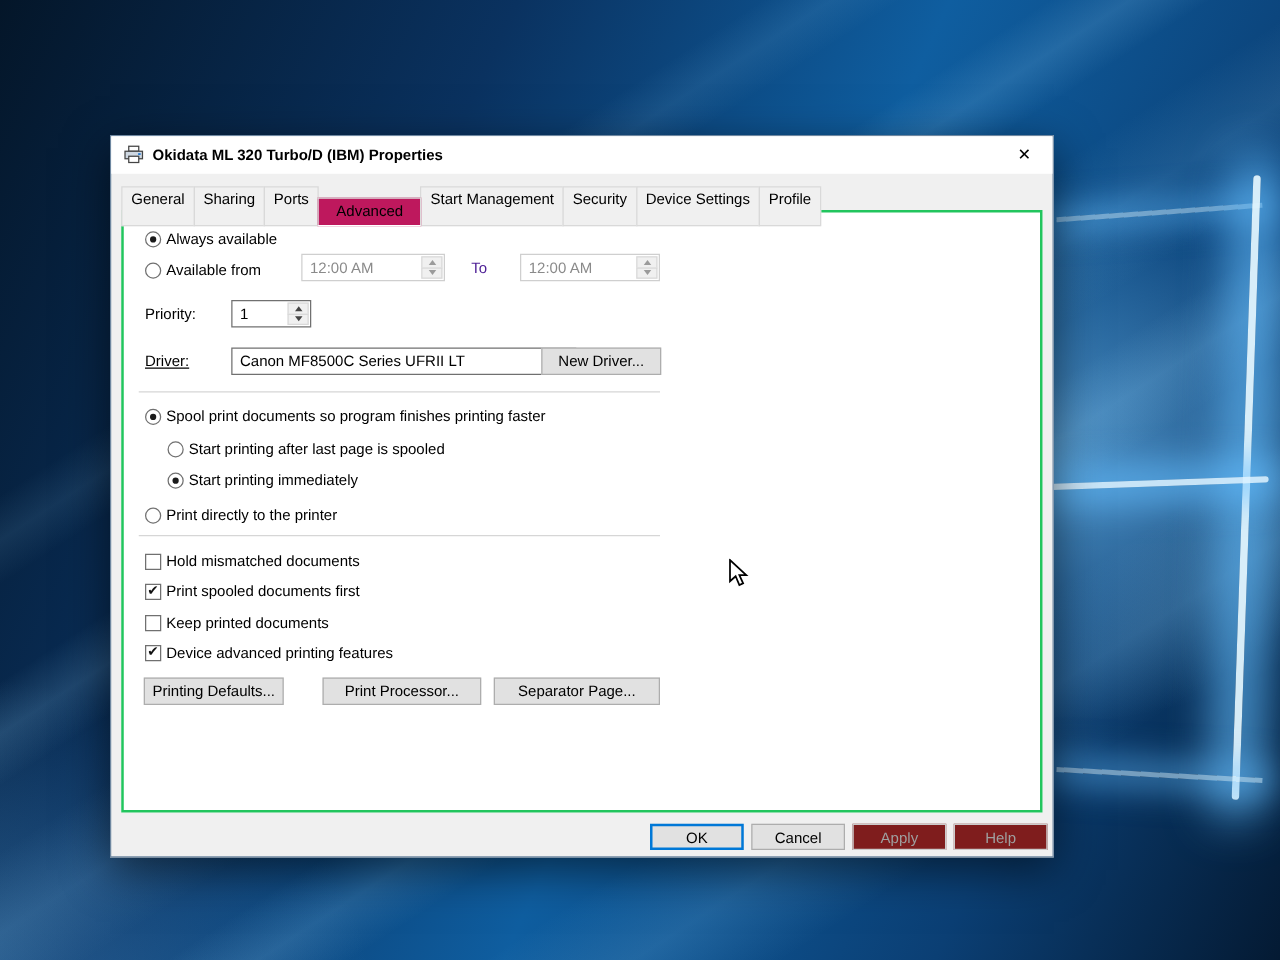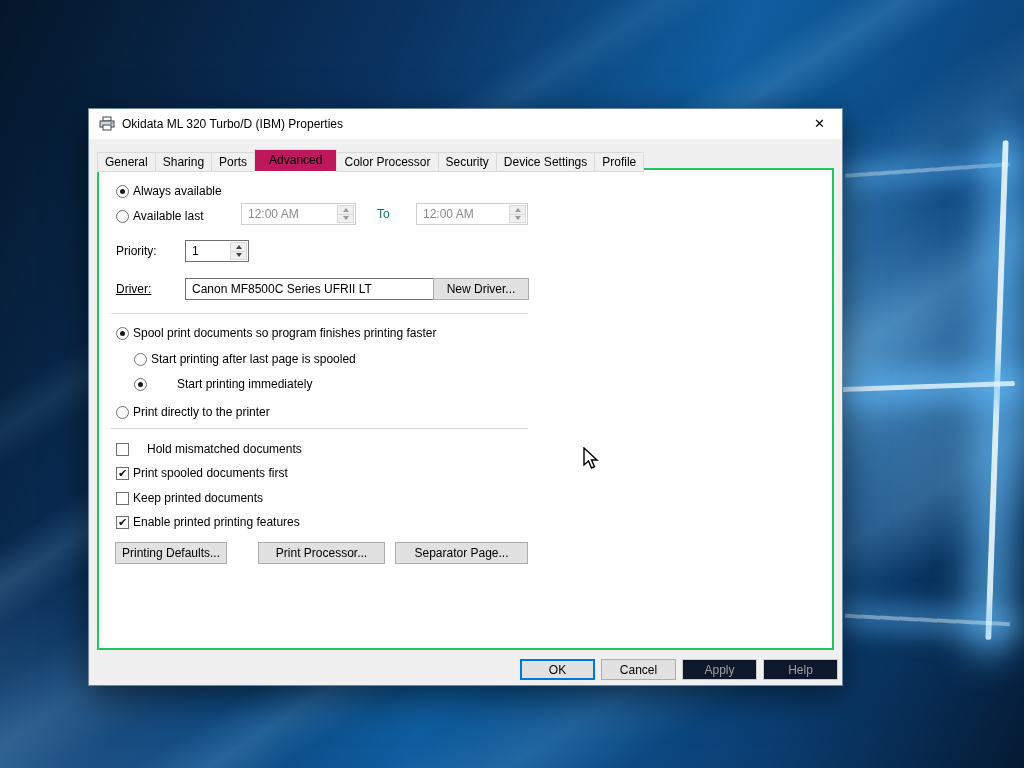--- a/index.html
+++ b/index.html
@@ -30,31 +30,31 @@
 
   
   .dialog {
     position:absolute; left:88px; top:108px; width:755px; height:578px;
     background:#f0f0f0; border:1px solid #6e87a0;
     box-shadow:0 10px 34px rgba(0,0,0,.55);
     font-size:12px; color:#000;
   }
   .titlebar { position:absolute; left:0; top:0; right:0; height:30px; background:#fff; }
   .titlebar .ticon { position:absolute; left:10px; top:7px; width:16px; height:16px; }
-  .titlebar .ttext { position:absolute; left:33px; top:0; line-height:30px; white-space:nowrap; }
+  .titlebar .ttext { position:absolute; left:33px; top:0; line-height:30px; white-space:nowrap;font-weight:bold; }
   .closebtn { position:absolute; right:0; top:0; width:45px; height:29px; display:flex; align-items:center; justify-content:center; font-size:13px; color:#000; cursor:default; }
 
   .tabstrip { position:absolute; left:8px; top:40px; display:flex; align-items:flex-end; z-index:3; }
-  .tab { height:20px; line-height:18px; padding:0 7px; background:#f0f0f0; border:1px solid #d9d9d9; margin-right:-1px; white-space:nowrap; }
+  .tab { height:32px; line-height:18px; padding:0 7px; background:#f0f0f0; border:1px solid #d9d9d9; margin-right:-1px; white-space:nowrap; }
   .tab.active { height:23px; line-height:21px; padding:0 14px; background:#be185d; border:1px solid #dcdcdc; border-bottom:1px solid #fff; z-index:4; position:relative; }
 
   .panel { position:absolute; left:8px; right:8px; top:59px; height:482px; background:#fff; border:2px solid #22c55e; z-index:1; }
 
   .lbl { position:absolute; line-height:13px; white-space:nowrap; }
-  .lbl.dis { color:#0f766e; }
+  .lbl.dis { color:#4c1d95; }
 
   .radio { position:absolute; width:13px; height:13px; border:1px solid #707070; border-radius:50%; background:#fff; }
   .radio.on::after { content:""; position:absolute; left:3px; top:3px; width:5px; height:5px; border-radius:50%; background:#1a1a1a; }
 
   .checkbox { position:absolute; width:13px; height:13px; border:1px solid #707070; background:#fff; }
   .checkbox.on::after { content:"\2714"; position:absolute; left:0; top:-1px; width:11px; height:13px; font-size:11px; line-height:13px; text-align:center; color:#111; }
 
   .field { position:absolute; background:#fff; border:1px solid #707070; }
   .field .txt { position:absolute; left:6px; top:0; line-height:20px; white-space:nowrap; }
   .field.dis { border-color:#cfcfcf; }
@@ -69,21 +69,21 @@
   .field.dis .tri-up { border-bottom-color:#9b9b9b; }
   .field.dis .tri-dn { border-top-color:#9b9b9b; }
 
   .combo-arrow { position:absolute; right:1px; top:1px; bottom:1px; width:18px; display:flex; align-items:center; justify-content:center; }
   .tri-combo { position:static; transform:none; border-left:4px solid transparent; border-right:4px solid transparent; border-top:5px solid #444; }
 
   .sep { position:absolute; height:1px; background:#d6d6d6; }
 
   .btn { position:absolute; background:#e1e1e1; border:1px solid #adadad; display:flex; align-items:center; justify-content:center; white-space:nowrap; }
   .btn.default { border:2px solid #0078d7; }
-  .btn.disabled { background:#0f172a; border-color:#cbcbcb; color:#9f9f9f; }
+  .btn.disabled { background:#7f1d1d; border-color:#cbcbcb; color:#9f9f9f; }
 
   .cursor { position:absolute; left:583px; top:447px; z-index:50; pointer-events:none; }
 </style>
 </head>
 <body>
 
 <div class="desktop">
   <div class="beam b5"></div>
   <div class="beam b1"></div>
   <div class="beam b2"></div>
@@ -108,33 +108,33 @@
     <div class="closebtn">
       <span>✕</span>
     </div>
   </div>
 
   <div class="tabstrip">
     <div class="tab">General</div>
     <div class="tab">Sharing</div>
     <div class="tab">Ports</div>
     <div class="tab active">Advanced</div>
-    <div class="tab">Color Processor</div>
+    <div class="tab">Start Management</div>
     <div class="tab">Security</div>
     <div class="tab">Device Settings</div>
     <div class="tab">Profile</div>
   </div>
 
   <div class="panel">
 
     <span class="radio on" style="left:17px; top:15px;"></span>
     <span class="lbl" style="left:34px; top:15px;">Always available</span>
 
     <span class="radio" style="left:17px; top:40px;"></span>
-    <span class="lbl" style="left:34px; top:40px;">Available last</span>
+    <span class="lbl" style="left:34px; top:40px;">Available from</span>
 
     <div class="field dis" style="left:142px; top:33px; width:115px; height:22px;">
       <span class="txt">12:00 AM</span>
       <span class="spin">
         <span class="sb">
             <span class="tri-up"></span>
           </span>
         <span class="sb">
             <span class="tri-dn"></span>
           </span>
@@ -181,38 +181,38 @@
 
     <div class="sep" style="left:12px; top:143px; width:417px;"></div>
 
     <span class="radio on" style="left:17px; top:157px;"></span>
     <span class="lbl" style="left:34px; top:157px;">Spool print documents so program finishes printing faster</span>
 
     <span class="radio" style="left:35px; top:183px;"></span>
     <span class="lbl" style="left:52px; top:183px;">Start printing after last page is spooled</span>
 
     <span class="radio on" style="left:35px; top:208px;"></span>
-    <span class="lbl" style="left:52px; top:208px;margin-left:26px;">Start printing immediately</span>
+    <span class="lbl" style="left:52px; top:208px;">Start printing immediately</span>
 
     <span class="radio" style="left:17px; top:236px;"></span>
     <span class="lbl" style="left:34px; top:236px;">Print directly to the printer</span>
 
     <div class="sep" style="left:12px; top:258px; width:417px;"></div>
 
     <span class="checkbox" style="left:17px; top:273px;"></span>
-    <span class="lbl" style="left:48px; top:273px;">Hold mismatched documents</span>
+    <span class="lbl" style="left:34px; top:273px;">Hold mismatched documents</span>
 
     <span class="checkbox on" style="left:17px; top:297px;"></span>
     <span class="lbl" style="left:34px; top:297px;">Print spooled documents first</span>
 
     <span class="checkbox" style="left:17px; top:322px;"></span>
     <span class="lbl" style="left:34px; top:322px;">Keep printed documents</span>
 
     <span class="checkbox on" style="left:17px; top:346px;"></span>
-    <span class="lbl" style="left:34px; top:346px;">Enable printed printing features</span>
+    <span class="lbl" style="left:34px; top:346px;">Device advanced printing features</span>
 
     <div class="btn" style="left:16px; top:372px; width:112px; height:22px;">
       <span>Printing Defaults...</span>
     </div>
     <div class="btn" style="left:159px; top:372px; width:127px; height:22px;">
       <span>Print Processor...</span>
     </div>
     <div class="btn" style="left:296px; top:372px; width:133px; height:22px;">
       <span>Separator Page...</span>
     </div>

